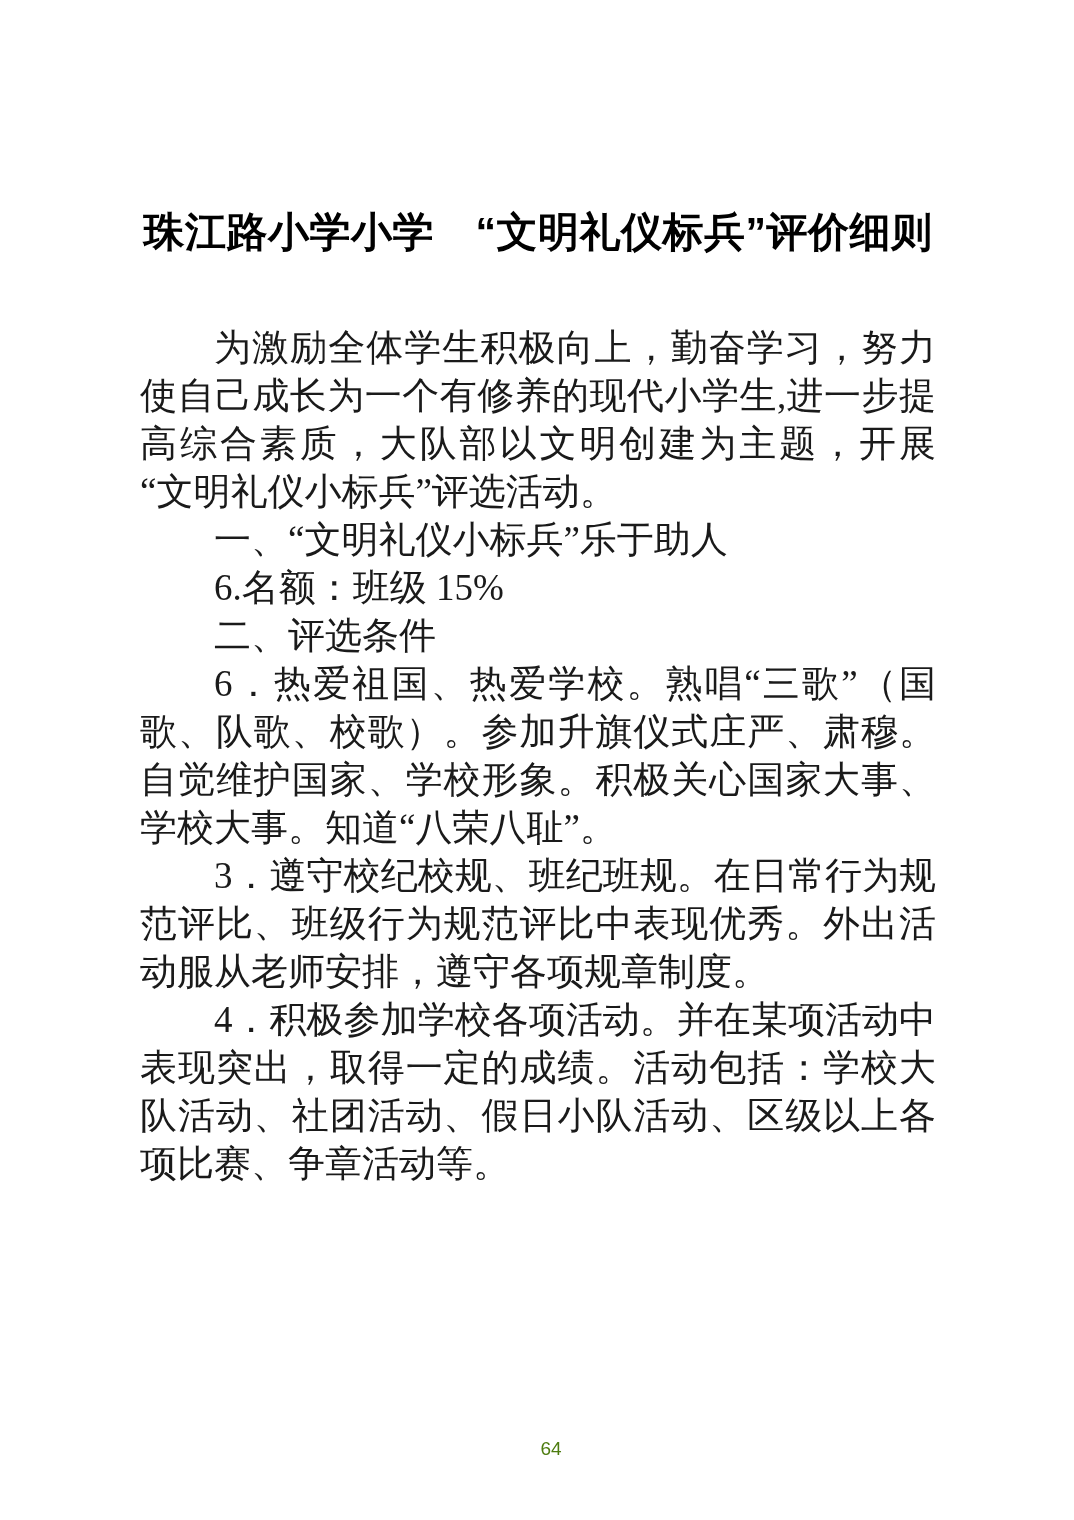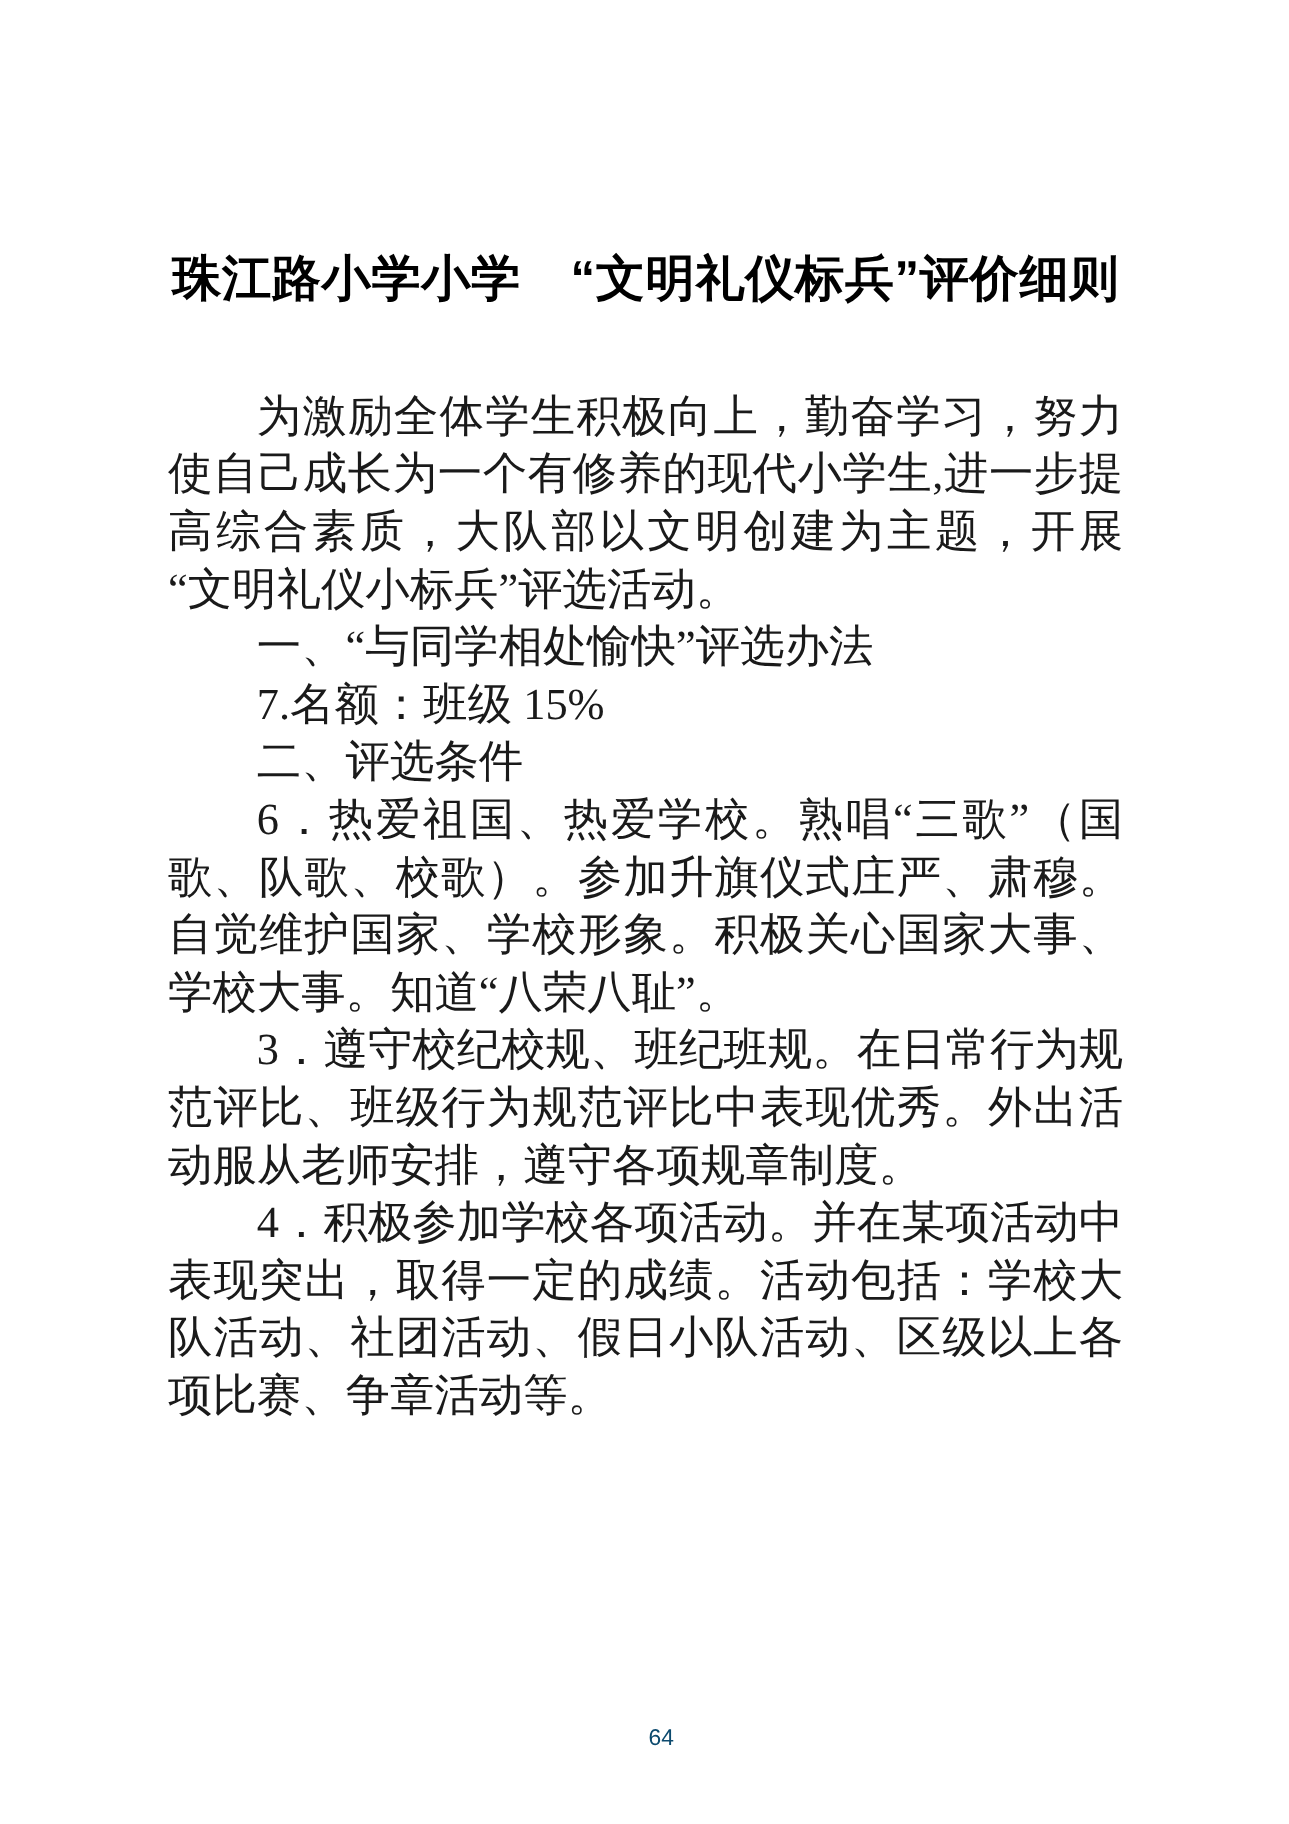--- a/index.html
+++ b/index.html
@@ -49,34 +49,34 @@
     text-indent: 2em;
   }
   .page-footer {
     position: absolute;
     left: 0;
     top: 1400px;
     width: 100%;
     text-align: center;
     font-family: "Liberation Sans", "DejaVu Sans", sans-serif;
     font-size: 19px;
-    color: #0c4a6e;
+    color: #4d7c0f;
     padding-left: 28px;
   }
 </style>
 </head>
 <body>
 
 <div class="page">
   <div class="content">
     <h1 class="doc-title">珠江路小学小学　“文明礼仪标兵”评价细则</h1>
     <div class="body-text">
       <p>为激励全体学生积极向上，勤奋学习，努力使自己成长为一个有修养的现代小学生,进一步提高综合素质，大队部以文明创建为主题，开展 “文明礼仪小标兵”评选活动。</p>
-      <p>一、“与同学相处愉快”评选办法</p>
-      <p>7.名额：班级 15%</p>
+      <p>一、“文明礼仪小标兵”乐于助人</p>
+      <p>6.名额：班级 15%</p>
       <p>二、评选条件</p>
       <p>6．热爱祖国、热爱学校。熟唱“三歌”（国歌、队歌、校歌）。参加升旗仪式庄严、肃穆。自觉维护国家、学校形象。积极关心国家大事、学校大事。知道“八荣八耻”。</p>
       <p>3．遵守校纪校规、班纪班规。在日常行为规范评比、班级行为规范评比中表现优秀。外出活动服从老师安排，遵守各项规章制度。</p>
       <p>4．积极参加学校各项活动。并在某项活动中表现突出，取得一定的成绩。活动包括：学校大队活动、社团活动、假日小队活动、区级以上各项比赛、争章活动等。</p>
     </div>
   </div>
   <div class="page-footer">64</div>
 </div>
 
 </body></html>

